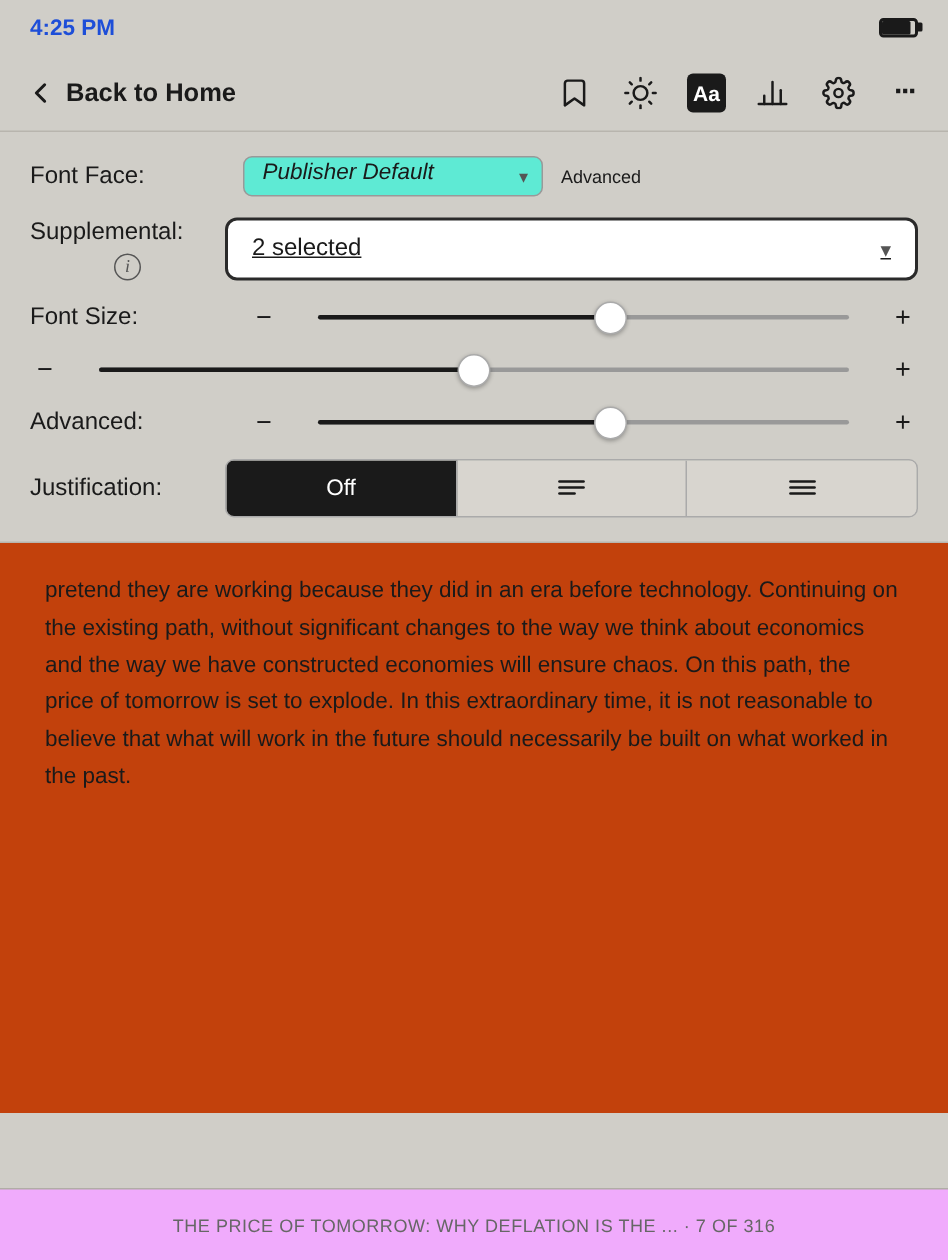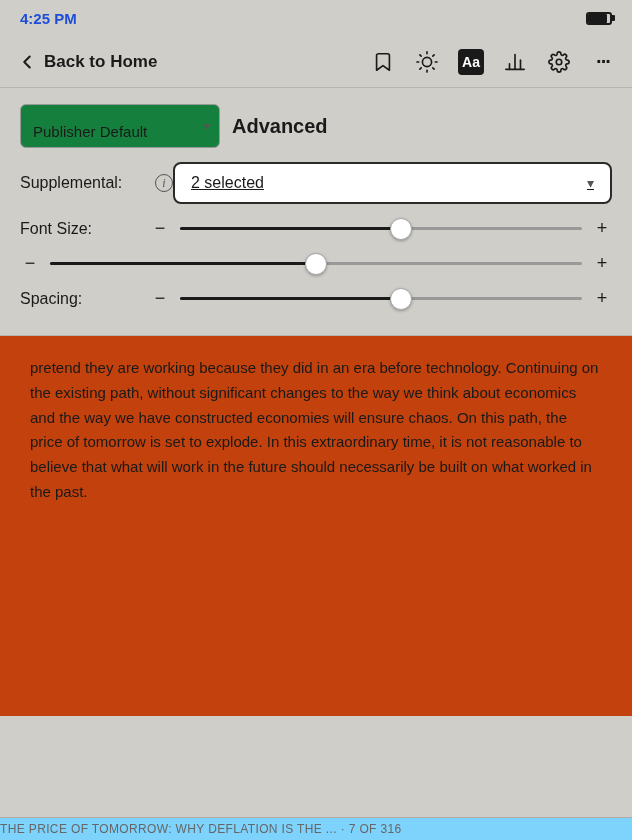--- a/index.html
+++ b/index.html
@@ -117,20 +117,21 @@
       font-size: 16px;
       color: #1a1a1a;
       min-width: 130px;
       font-weight: 400;
     }
     .setting-label-info {
       display: flex;
       align-items: center;
       gap: 5px;
       min-width: 130px;
+      flex-direction: column;
     }
     .info-icon {
       width: 18px;
       height: 18px;
       border: 1.5px solid #555;
       border-radius: 50%;
       display: flex;
       align-items: center;
       justify-content: center;
       font-size: 12px;
@@ -144,44 +145,45 @@
       align-items: center;
       gap: 12px;
     }
     .select-wrapper {
       position: relative;
       display: inline-block;
     }
     .select-wrapper select {
       border: 1.5px solid #999;
       border-radius: 6px;
-      padding: 18px 30px 7px 12px;
-      background: #15803d;
+      padding: 1px 30px 7px 12px;
+      background: #5eead4;
       font-size: 15px;
       color: #1a1a1a;
       appearance: none;
       cursor: pointer;
       min-width: 200px;
+      font-style: italic;
     }
     .select-arrow {
       position: absolute;
       right: 10px;
       top: 50%;
       transform: translateY(-50%);
       pointer-events: none;
       font-size: 12px;
       color: #555;
     }
     .advanced-btn {
-      font-size: 20px;
+      font-size: 12px;
       color: #1a1a1a;
       background: none;
       border: none;
       cursor: pointer;
-      font-weight: 700;
+      font-weight: 400;
     }
 
     
     .supplemental-dropdown {
       flex: 1;
       border: 2px solid #2a2a2a;
       border-radius: 8px;
       padding: 10px 16px;
       background: #fff;
       display: flex;
@@ -196,21 +198,21 @@
     .dropdown-chevron {
       font-size: 14px;
       color: #555;
     }
 
     
     .slider-row {
       display: flex;
       align-items: center;
       margin-bottom: 14px;
-      gap: 10px;
+      gap: 26px;
     }
     .slider-label {
       font-size: 16px;
       color: #1a1a1a;
       min-width: 120px;
     }
     .slider-minus, .slider-plus {
       font-size: 18px;
       color: #1a1a1a;
       cursor: pointer;
@@ -297,25 +299,26 @@
     .content-indent {
       text-indent: 2em;
     }
 
     
     .footer {
       position: absolute;
       bottom: 0;
       left: 0;
       right: 0;
-      height: 23px;
-      background: #7dd3fc;
+      height: 48px;
+      background: #f0abfc;
       border-top: 1px solid #b0ada6;
       display: flex;
       align-items: center;
+      justify-content: center;
     }
     .footer-text {
       font-size: 12px;
       color: #666;
       letter-spacing: 0.03em;
       text-transform: uppercase;
     }
 
     
     .svg-icon {
@@ -386,20 +389,21 @@
       </svg>
     </div>
 
     <div class="nav-icon" style="font-size:20px;letter-spacing:-2px;font-weight:bold;color:#1a1a1a;">···</div>
   </div>
 </div>
 
 <div class="settings-panel">
 
   <div class="setting-row font-face-row">
+    <span class="setting-label">Font Face:</span>
     <div class="select-wrapper">
       <select>
         <option>Publisher Default</option>
       </select>
       <span class="select-arrow">▾</span>
     </div>
     <button class="advanced-btn">Advanced</button>
   </div>
 
   <div class="setting-row">
@@ -426,29 +430,49 @@
   <div class="slider-row">
     <span class="slider-minus">−</span>
     <div class="slider-track">
       <div class="slider-fill" style="width:50%;"></div>
       <div class="slider-thumb" style="left:calc(50% - 11px);"></div>
     </div>
     <span class="slider-plus">+</span>
   </div>
 
   <div class="slider-row">
-    <span class="slider-label">Spacing:</span>
+    <span class="slider-label">Advanced:</span>
     <span class="slider-minus">−</span>
     <div class="slider-track">
       <div class="slider-fill" style="width:55%;"></div>
       <div class="slider-thumb" style="left:calc(55% - 11px);"></div>
     </div>
     <span class="slider-plus">+</span>
   </div>
 
+  <div class="justification-row">
+    <span class="justification-label">Justification:</span>
+    <div class="justification-options">
+      <button class="just-btn active">Off</button>
+      <button class="just-btn">
+        <svg width="18" height="14" viewBox="0 0 18 14" fill="none">
+          <line x1="1" y1="2" x2="17" y2="2" stroke="#1a1a1a" stroke-width="1.8" stroke-linecap="round"></line>
+          <line x1="1" y1="6" x2="17" y2="6" stroke="#1a1a1a" stroke-width="1.8" stroke-linecap="round"></line>
+          <line x1="1" y1="10" x2="11" y2="10" stroke="#1a1a1a" stroke-width="1.8" stroke-linecap="round"></line>
+        </svg>
+      </button>
+      <button class="just-btn">
+        <svg width="18" height="14" viewBox="0 0 18 14" fill="none">
+          <line x1="1" y1="2" x2="17" y2="2" stroke="#1a1a1a" stroke-width="1.8" stroke-linecap="round"></line>
+          <line x1="1" y1="6" x2="17" y2="6" stroke="#1a1a1a" stroke-width="1.8" stroke-linecap="round"></line>
+          <line x1="1" y1="10" x2="17" y2="10" stroke="#1a1a1a" stroke-width="1.8" stroke-linecap="round"></line>
+        </svg>
+      </button>
+    </div>
+  </div>
 
 </div>
 
 <div class="content-area">
   <p>pretend they are working because they did in an era before technology. Continuing on the existing path, without significant changes to the way we think about economics and the way we have constructed economies will ensure chaos. On this path, the price of tomorrow is set to explode. In this extraordinary time, it is not reasonable to believe that what will work in the future should necessarily be built on what worked in the past.</p>
 </div>
 
 <div class="footer">
   <span class="footer-text">THE PRICE OF TOMORROW: WHY DEFLATION IS THE ... · 7 OF 316</span>
 </div>

